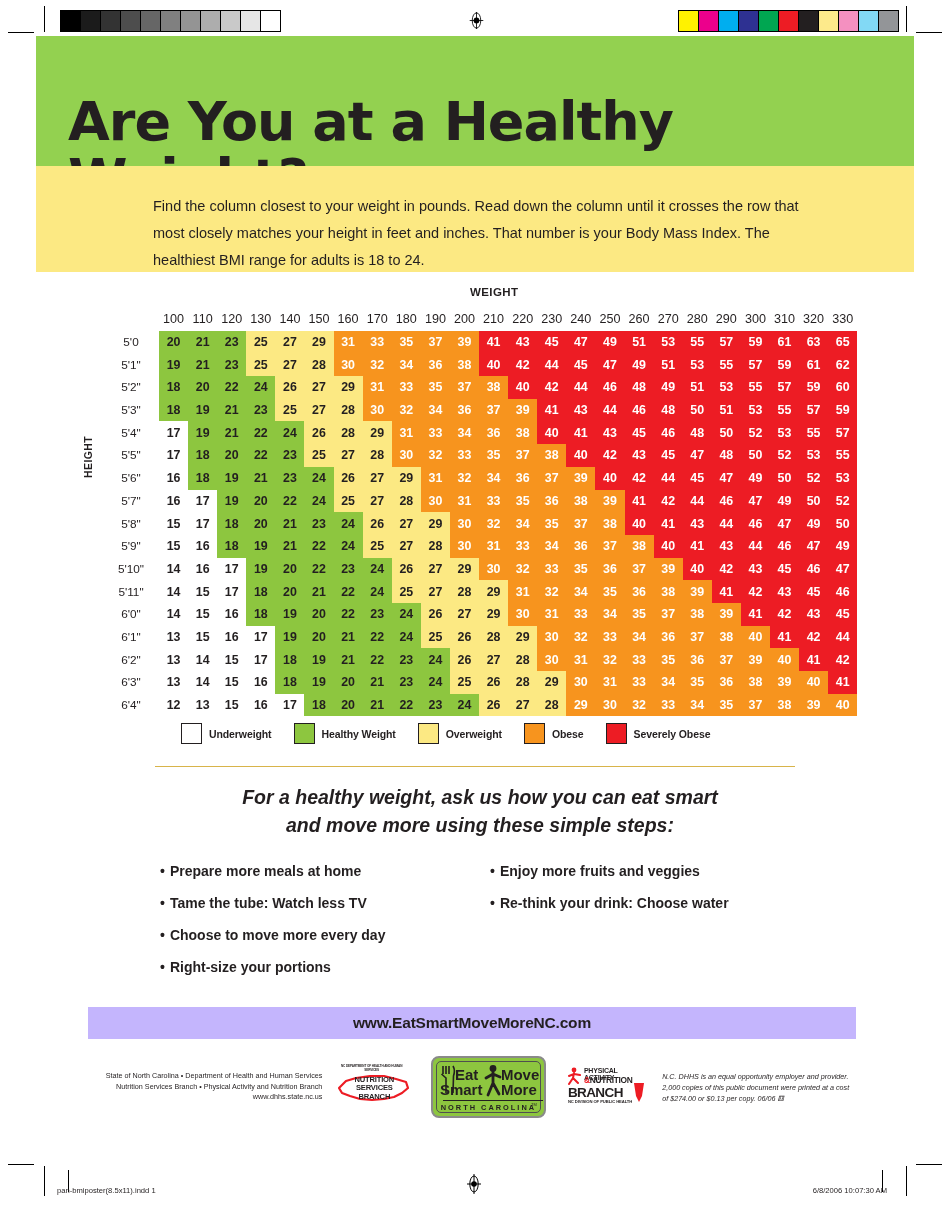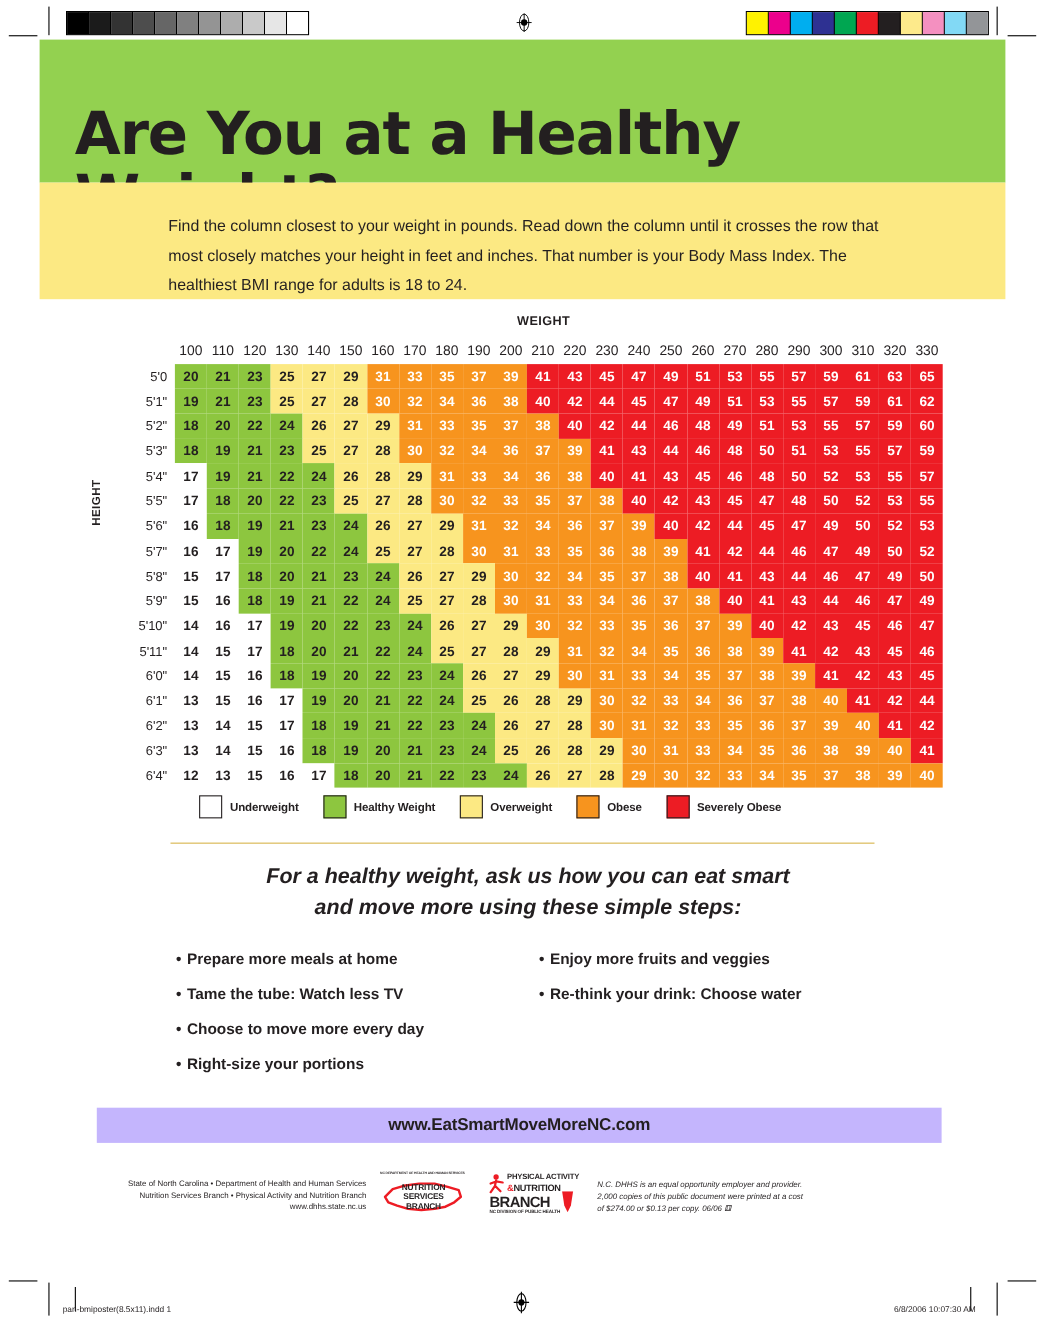--- a/index.html
+++ b/index.html
@@ -63,21 +63,21 @@
     text-align:center;vertical-align:middle;
     font-size:12.4px;font-weight:bold;
     font-family:"Liberation Sans", sans-serif;
   }
   .grid th.colhead{
     font-weight:normal;font-size:12.6px;height:20px;color:#231f20;
     background:transparent;
   }
   .grid th.rowhead{
     width:42px;font-weight:normal;font-size:11.8px;
-    text-align:right;padding-right:7px;background:transparent;
+    text-align:center;padding-right:7px;background:transparent;
   }
   .grid th.corner{width:42px;background:transparent;}
   td.c-under{background:#ffffff;color:#231f20;}
   td.c-healthy{background:#8dc63f;color:#231f20;}
   td.c-over{background:#fce983;color:#231f20;}
   td.c-obese{background:#f7941e;color:#ffffff;}
   td.c-severe{background:#ed1c24;color:#ffffff;}
 
   
   .legend{
@@ -792,20 +792,38 @@
     <svg class="nsb-state" viewBox="0 0 74 40">
       <path d="M3,20 L10,13 L20,10 L34,8 L48,8 L60,11 L70,14 L72,20 L66,25 L58,29 L48,31 L36,32 L24,31 L14,28 L6,25 Z" fill="#ffffff" stroke="#ed1c24" stroke-width="2.2" stroke-linejoin="round"></path>
     </svg>
     <div class="nsb-words">
       <span>NUTRITION</span><br>
       <span>SERVICES</span><br>
       <span>BRANCH</span>
     </div>
   </div>
 
+  <div class="esmm-logo">
+    <div class="esmm-inner"></div>
+    <svg style="position:absolute;left:7px;top:7px;width:16px;height:30px" viewBox="0 0 16 30">
+      <path d="M3,1 L3,9 M6,1 L6,9 M9,1 L9,9 M1.5,9 Q6,13 6,13 L6,28" stroke="#231f20" stroke-width="1.6" fill="none"></path>
+      <path d="M13,1 Q15.5,5 13.5,11 L13,28" stroke="#231f20" stroke-width="1.6" fill="none"></path>
+    </svg>
+    <div class="esmm-eat">Eat</div>
+    <div class="esmm-smart">Smart</div>
+    <svg style="position:absolute;left:50px;top:6px;width:20px;height:34px" viewBox="0 0 20 34">
+      <circle cx="10" cy="4.5" r="3.4" fill="#231f20"></circle>
+      <path d="M10,8 L10,19 M10,10 L3,14 M10,10 L17,13 M10,19 L5,31 M10,19 L16,30" stroke="#231f20" stroke-width="2.8" fill="none" stroke-linecap="round"></path>
+    </svg>
+    <div class="esmm-move">Move</div>
+    <div class="esmm-more">More</div>
+    <div class="esmm-rule"></div>
+    <div class="esmm-nc">NORTH CAROLINA</div>
+    <div class="esmm-tm">TM</div>
+  </div>
 
   <div class="pan-logo">
     <svg style="position:absolute;left:0;top:2px;width:18px;height:18px" viewBox="0 0 18 18">
       <circle cx="8" cy="3" r="2.4" fill="#ed1c24"></circle>
       <path d="M8,6 L7,11 M8,7 L3,9 M8,7 L14,8 M7,11 L3,17 M7,11 L12,16" stroke="#ed1c24" stroke-width="2" fill="none" stroke-linecap="round"></path>
     </svg>
     <div class="pan-l1">PHYSICAL ACTIVITY</div>
     <div class="pan-l2"><span class="amp">&amp;</span><span>NUTRITION</span></div>
     <div class="pan-l3">BRANCH</div>
     <svg style="position:absolute;left:66px;top:18px;width:14px;height:20px" viewBox="0 0 14 20">

